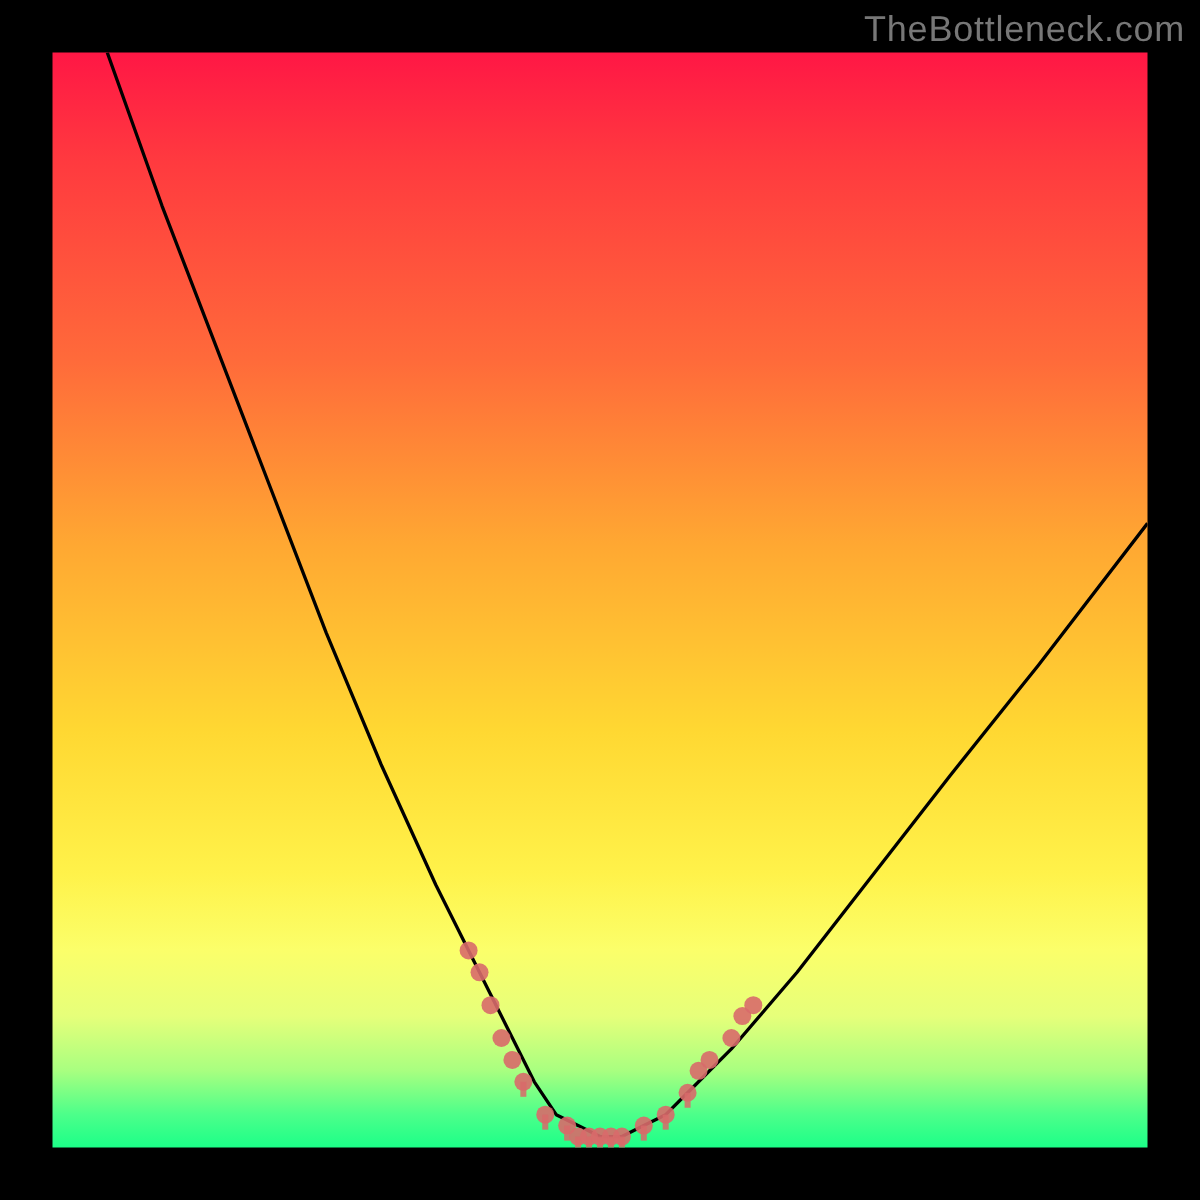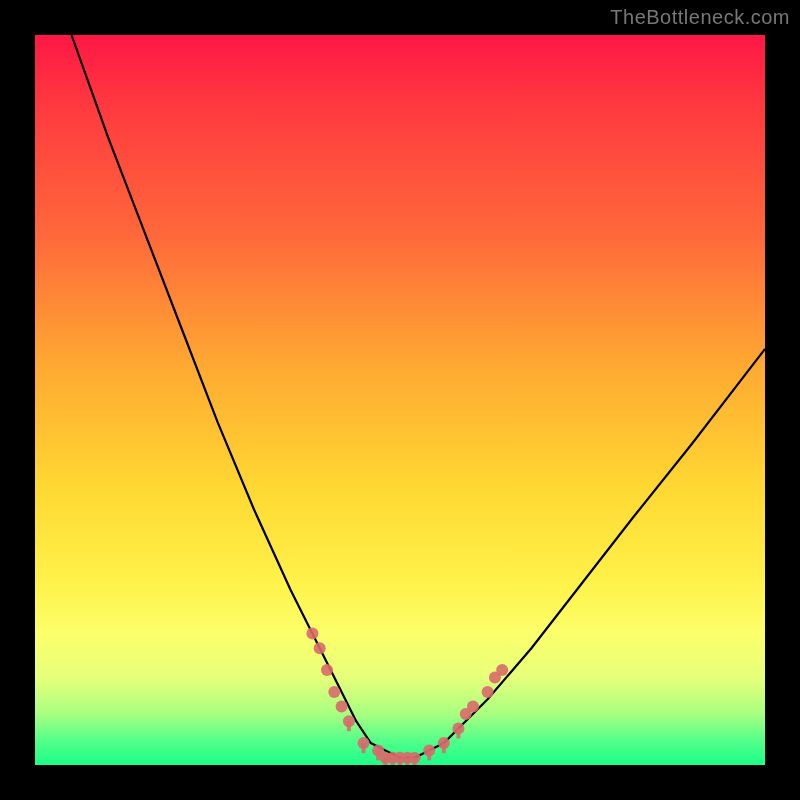--- a/index.html
+++ b/index.html
@@ -39,21 +39,21 @@
       #a8ff80 93%,
       #4cff8a 97%,
       #1cff88 100%
     );
   }
   .watermark {
     position: absolute;
     top: 6px;
     right: 10px;
     color: #777;
-    font-size: 20px;
+    font-size: 24px;
     font-weight: 500;
     letter-spacing: 0.5px;
     user-select: none;
     text-align: center;
   }
   svg.curve {
     position: absolute;
     left: 0;
     top: 0;
     width: 730px;

